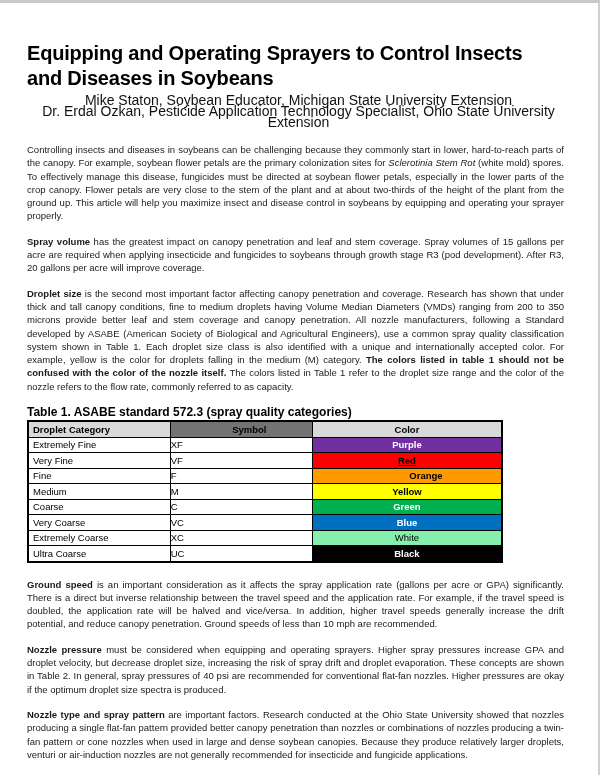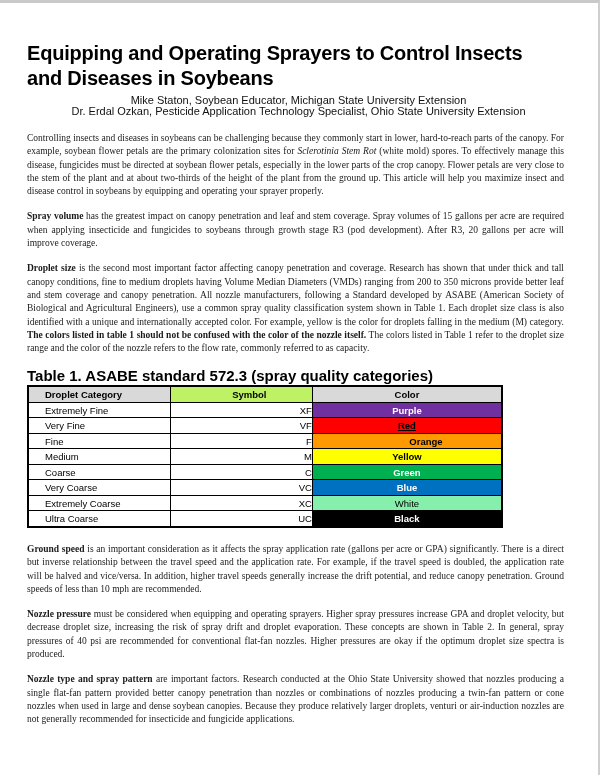--- a/index.html
+++ b/index.html
@@ -11,35 +11,34 @@
     overflow:hidden;
     box-sizing:border-box;
     border-top:3px solid #c9c9c9;
     border-right:2px solid #cfcfcf;
   }
   .content{padding:38px 28px 0 27px;}
   .title{
     text-align:left;font-weight:bold;font-size:20px;line-height:25px;color:#000;
     letter-spacing:-0.2px;
   }
-  .authors{text-align:center;font-size:11px;line-height:11px;margin-top:4px;color:#111;}
+  .authors{text-align:center;font-size:14px;line-height:11px;margin-top:4px;color:#111;}
   .para{
     font-size:9.5px;line-height:13.3px;text-align:justify;color:#1a1a1a;
     margin:0 6px 12px 0;
-    font-family:Liberation Serif, serif;
   }
   .para:first-of-type{margin-top:15px;}
   .b{font-weight:bold;}
   .i{font-style:italic;}
-  .caption{font-size:15px;font-weight:bold;color:#000;margin:0 0 1px 0;}
+  .caption{font-size:12px;font-weight:bold;color:#000;margin:0 0 1px 0;}
   table.t{border-collapse:collapse;width:476px;table-layout:fixed;border:2px solid #000;margin-bottom:12px;}
   .t th,.t td{border:1px solid #000;font-size:9.5px;height:12.5px;padding:1px 0 1px 0;color:#000;overflow:hidden;}
   .t th{background:#D9D9D9;font-weight:bold;text-align:center;}
-  .t th.cat,.t td.cat{text-align:left;padding-left:16px;}
-  .t td.sym{text-align:right;margin-top:32px;}
+  .t th.cat,.t td.cat{text-align:left;padding-left:4px;}
+  .t td.sym{text-align:left;margin-top:32px;}
   .t td.col{text-align:center;}
   .t col.c1{width:30%;} .t col.c2{width:30%;} .t col.c3{width:40%;}
 </style>
 </head>
 <body>
 
 <div class="content">
 
   <div class="title">
     <div>Equipping and Operating Sprayers to Control Insects</div>
@@ -61,21 +60,21 @@
 
   <table class="t">
     <colgroup>
         <col class="c1">
         <col class="c2">
         <col class="c3">
       </colgroup>
     <thead>
       <tr>
         <th class="cat" style="background: rgb(217, 217, 217);">Droplet Category</th>
-        <th style="background: #bef264; padding-left: 16px;">Symbol</th>
+        <th style="background: #737373; padding-left: 16px;">Symbol</th>
         <th style="background: rgb(217, 217, 217);">Color</th>
       </tr>
     </thead>
     <tbody id="table-body">
         <tr>
           <td class="cat">Extremely Fine</td>
           <td class="sym">XF</td>
           <td class="col" style="background: rgb(112, 48, 160); color: rgb(255, 255, 255); font-weight: bold;">Purple</td>
         </tr>
         <tr>

